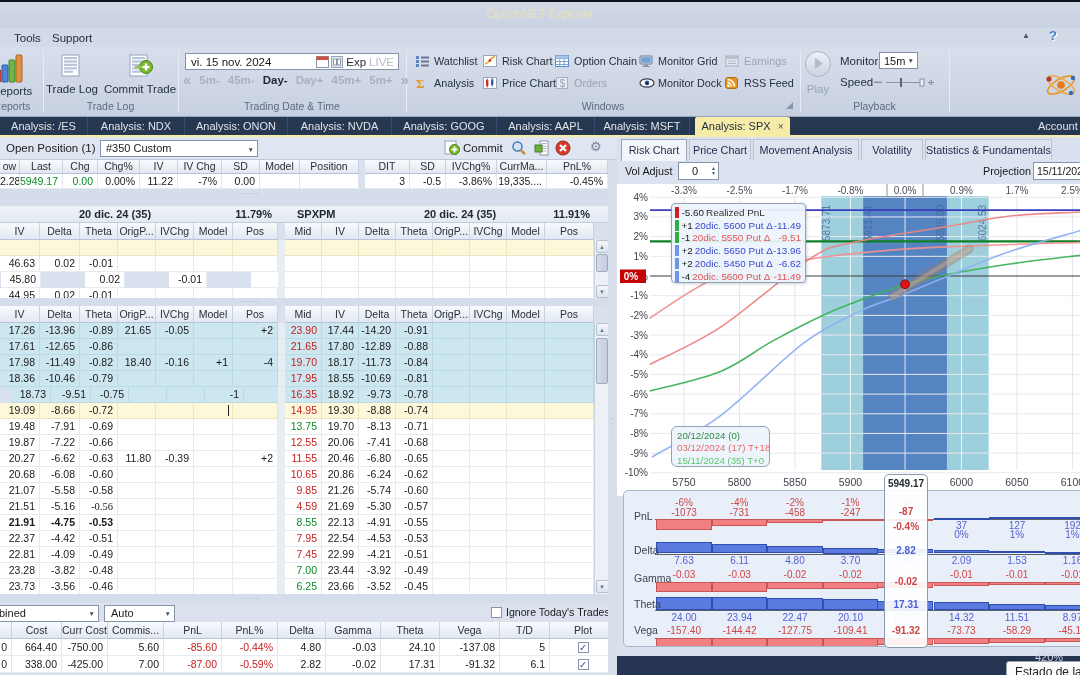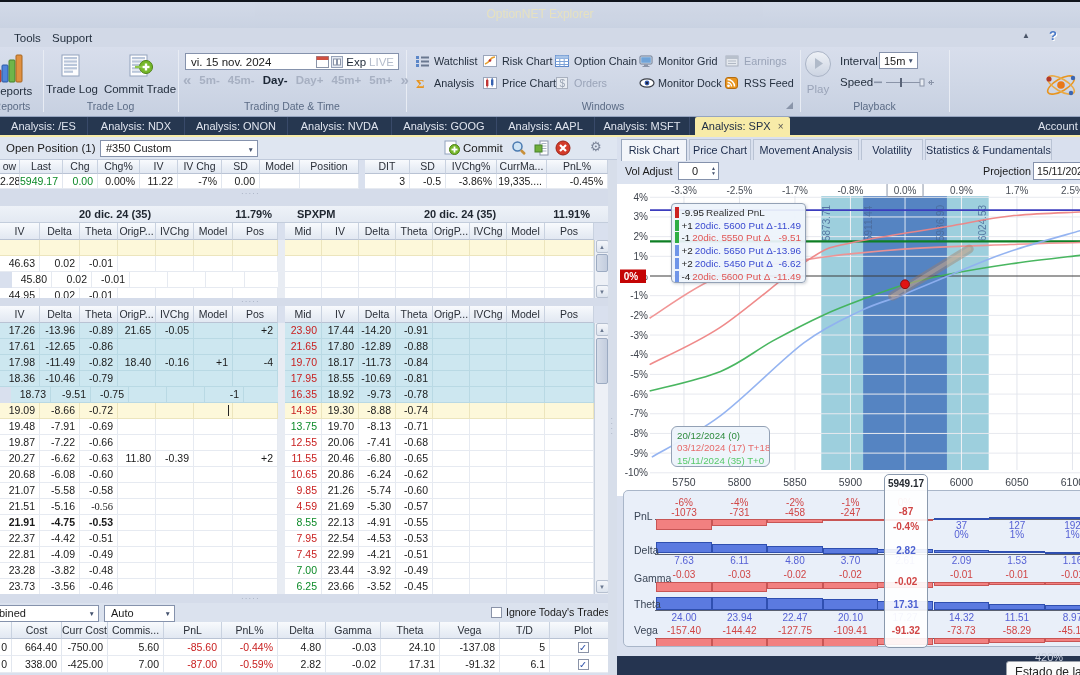--- a/index.html
+++ b/index.html
@@ -252,21 +252,21 @@
             <path d="M2.5 5.5 A4 4 0 0 1 6.5 9.5 M2.5 2.5 A7 7 0 0 1 9.5 9.5" fill="none" stroke="#fff" stroke-width="1.5"></path>
           </svg></span>
         <span>RSS Feed</span>
       </div>
       <div class="rgroup-label" style="left: 406px; width: 394px;">Windows</div>
       <div style="position: absolute; left: 786px; top: 55px; width: 0px; height: 0px; border-left: 7px solid transparent; border-bottom: 7px solid rgb(138, 149, 170);"></div>
       <div style="position: absolute; left: 805px; top: 4px; width: 26px; height: 26px; border-radius: 50%; background: linear-gradient(rgb(238, 241, 246), rgb(204, 212, 226)); border: 1.5px solid rgb(170, 180, 198);"><svg width="23" height="23">
           <path d="M9 6 L17 11.5 L9 17 Z" fill="#b0bac9"></path>
         </svg></div>
       <div class="rbtn-label dis" style="left: 800px; top: 36px; width: 36px; text-align: center;">Play</div>
-      <div class="rbtn-label" style="left: 840px; top: 8px;">Interval</div>
+      <div class="rbtn-label" style="left: 840px; top: 8px;">Monitor</div>
       <div class="spin-combo" style="left: 879px; top: 5px; width: 39px; height: 17px;">
         <span style="padding-left: 4px; flex: 1 1 0%;">15m</span>
         <span style="font-size: 6.5px; color: rgb(68, 82, 110); padding-right: 3px;">▼</span>
       </div>
       <div class="rbtn-label" style="left: 840px; top: 29px;">Speed</div>
       <div style="position: absolute; left: 874px; top: 29px; width: 60px; height: 12px;"><svg width="60" height="12">
           <rect x="0" y="5.5" width="8" height="1.6" fill="#8a94a8"></rect>
           <rect x="12" y="6" width="36" height="1" fill="#8a94a8"></rect>
           <rect x="26" y="2" width="2" height="9" fill="#5a6478"></rect>
           <rect x="46" y="3" width="4" height="7" fill="#e8ecf2" stroke="#8a94a8"></rect>
@@ -431,21 +431,21 @@
             <div class="num-cell" style="width: 37px; height: 16px; line-height: 15px; background: rgb(255, 255, 255); border-right-color: rgb(230, 234, 241); border-bottom-color: rgb(230, 234, 241);"></div>
             <div class="num-cell" style="width: 37px; height: 16px; line-height: 15px; background: rgb(255, 255, 255); border-right-color: rgb(230, 234, 241); border-bottom-color: rgb(230, 234, 241);"></div>
             <div class="num-cell" style="width: 37px; height: 16px; line-height: 15px; background: rgb(255, 255, 255); border-right-color: rgb(230, 234, 241); border-bottom-color: rgb(230, 234, 241);"></div>
             <div class="num-cell" style="width: 37px; height: 16px; line-height: 15px; background: rgb(255, 255, 255); border-right-color: rgb(230, 234, 241); border-bottom-color: rgb(230, 234, 241);"></div>
             <div class="num-cell" style="width: 38px; height: 16px; line-height: 15px; background: rgb(255, 255, 255); border-right-color: rgb(230, 234, 241); border-bottom-color: rgb(230, 234, 241);"></div>
             <div class="num-cell" style="width: 49px; height: 16px; line-height: 15px; background: rgb(255, 255, 255); border-right-color: rgb(230, 234, 241); border-bottom-color: rgb(230, 234, 241);"></div>
           </div>
           <div style="position: absolute; left: 278px; top: 0px; width: 7px; height: 16px; background: rgb(232, 236, 243);"></div>
         </div>
         <div style="position: relative; width: 617px; height: 16px;">
-          <div class="row" style="position: absolute; left: 12px; top: 0px;">
+          <div class="row" style="position: absolute; left: 1px; top: 0px; gap: 44px;">
             <div class="num-cell" style="width: 40px; height: 16px; line-height: 15px; background: rgb(255, 255, 255); border-right-color: rgb(230, 234, 241); border-bottom-color: rgb(230, 234, 241);">45.80</div>
             <div class="num-cell" style="width: 40px; height: 16px; line-height: 15px; background: rgb(255, 255, 255); border-right-color: rgb(230, 234, 241); border-bottom-color: rgb(230, 234, 241);">0.02</div>
             <div class="num-cell" style="width: 38px; height: 16px; line-height: 15px; background: rgb(255, 255, 255); border-right-color: rgb(230, 234, 241); border-bottom-color: rgb(230, 234, 241);">-0.01</div>
             <div class="num-cell" style="width: 38px; height: 16px; line-height: 15px; background: rgb(255, 255, 255); border-right-color: rgb(230, 234, 241); border-bottom-color: rgb(230, 234, 241);"></div>
             <div class="num-cell" style="width: 38px; height: 16px; line-height: 15px; background: rgb(255, 255, 255); border-right-color: rgb(230, 234, 241); border-bottom-color: rgb(230, 234, 241);"></div>
             <div class="num-cell" style="width: 39px; height: 16px; line-height: 15px; background: rgb(255, 255, 255); border-right-color: rgb(230, 234, 241); border-bottom-color: rgb(230, 234, 241);"></div>
             <div class="num-cell" style="width: 45px; height: 16px; line-height: 15px; background: rgb(255, 255, 255); border-right-color: rgb(230, 234, 241); border-bottom-color: rgb(230, 234, 241);"></div>
           </div>
           <div class="row" style="position: absolute; left: 285px; top: 0px;">
             <div class="num-cell " style="width: 37px; height: 16px; line-height: 15px; background: rgb(255, 255, 255); border-right-color: rgb(230, 234, 241); border-bottom-color: rgb(230, 234, 241);"></div>
@@ -1046,21 +1046,21 @@
         <text x="739.4630872483224" y="486" text-anchor="middle" font-size="10.5" fill="#3f444d">5800</text>
         <text x="794.961280330408" y="486" text-anchor="middle" font-size="10.5" fill="#3f444d">5850</text>
         <text x="850.4594734124937" y="486" text-anchor="middle" font-size="10.5" fill="#3f444d">5900</text>
         <text x="961.4558595766649" y="486" text-anchor="middle" font-size="10.5" fill="#3f444d">6000</text>
         <text x="1016.9540526587505" y="486" text-anchor="middle" font-size="10.5" fill="#3f444d">6050</text>
         <text x="1072.4522457408361" y="486" text-anchor="middle" font-size="10.5" fill="#3f444d">6100</text>
       </svg>
       <div class="legend-box">
         <div class="lg-row">
           <span class="lg-marker" style="background: rgb(204, 34, 34);"></span>
-          <span class="lg-q">-9.95</span>
+          <span class="lg-q">-5.60</span>
           <span class="lg-dark">Realized PnL</span>
           <span class="lg-val lg-dark"></span>
         </div>
         <div class="lg-row">
           <span class="lg-marker" style="background: rgb(47, 174, 68);"></span>
           <span class="lg-q">+1</span>
           <span class="lg-blue">20dic. 5600 Put Δ</span>
           <span class="lg-val lg-blue">-11.49</span>
         </div>
         <div class="lg-row">

